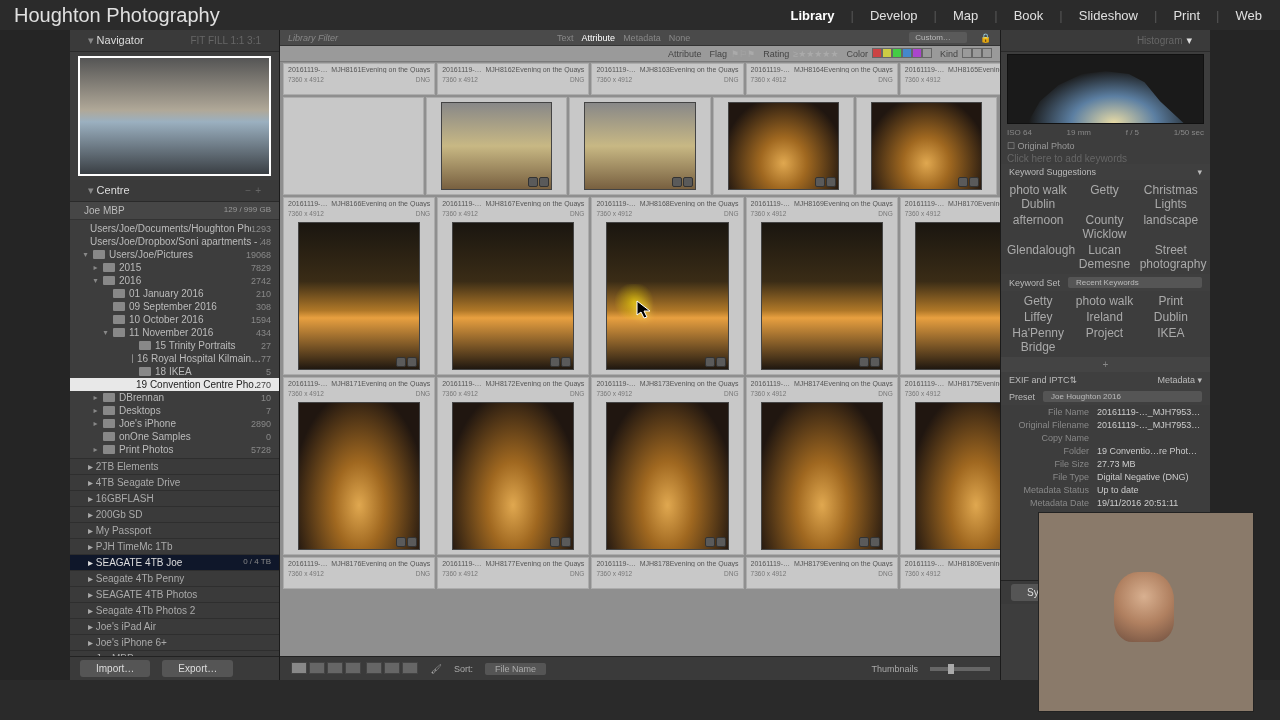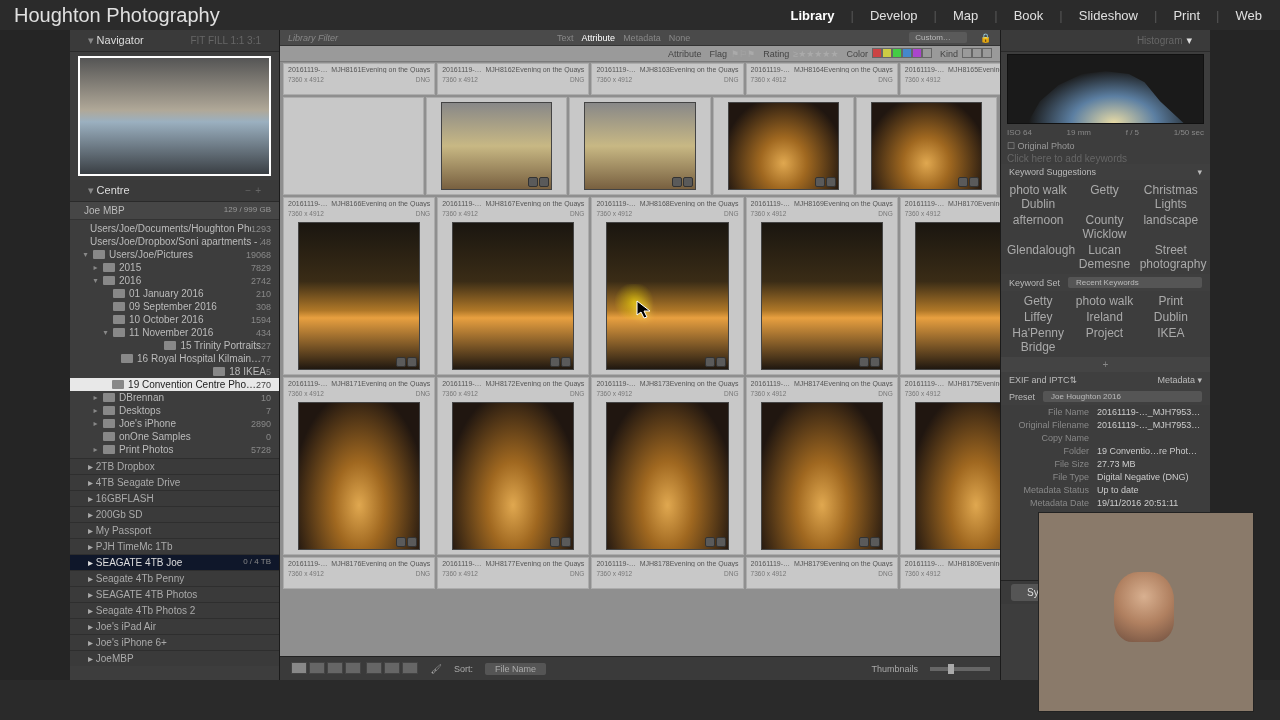--- a/index.html
+++ b/index.html
@@ -30,21 +30,21 @@
   .vol { display:flex; justify-content:space-between; padding:3px 8px 3px 14px; background:#464646; border-bottom:1px solid #333;}
   .vol .v { color:#999; font-size:8px;}
   .tree { padding: 2px 0;}
   .tn { display:flex; justify-content:space-between; align-items:center; padding:1px 8px 1px 4px; cursor:pointer; white-space:nowrap;}
   .tn .nm { display:flex; align-items:center; overflow:hidden; text-overflow:ellipsis;}
   .tn .nm .tw { display:inline-block; width:7px; font-size:8px; color:#888; text-align:center;}
   .tn .nm .ic { display:inline-block; width:12px; height:9px; background:#888; margin:0 4px; border-radius:1px; position:relative;}
   .tn .ct { color:#888; font-size:9px;}
   .tn.sel { background:#e8e8e8; color:#222;}
   .tn.sel .ct { color:#444;}
-  .L1 { padding-left:12px;} .L2 {padding-left:22px;} .L3{padding-left:32px;} .L4{padding-left:25px;justify-content:flex-end;}
+  .L1 { padding-left:12px;} .L2 {padding-left:22px;} .L3{padding-left:32px;} .L4{padding-left:58px;}
   .drow { display:flex; justify-content:space-between; padding:2px 8px 2px 18px; background:#3a3a3a; border-top:1px solid #2e2e2e; cursor:pointer; font-size:10px; color:#aaa;}
   .drow.sel { background:#0f172a; color:#ddd;}
   
   .lfilter { height:16px; background:#4a4a4a; display:flex; align-items:center; padding:0 8px; gap:14px; font-size:9px; color:#bbb; border-bottom:1px solid #333;}
   .lfilter .lab { font-style:italic; color:#888;}
   .lfilter .sp { flex:1;}
   .lfilter .tabs span { margin:0 4px; cursor:pointer; color:#ccc;}
   .lfilter .tabs span.dim { color:#888;}
   .lfilter .cust { background:#5a5a5a; padding:1px 16px 1px 6px; border-radius:2px; font-size:8px;}
   .lfilter .lock { color:#aa8;}
@@ -286,21 +286,21 @@
             <span class="nm">
               <span class="tw">▸</span>
               <span class="ic"></span>
               <span>Print Photos</span>
             </span>
             <span class="ct">5728</span>
           </div>
         </div>
       <div id="drives">
           <div class="drow">
-            <span>▸ 2TB Dropbox</span>
+            <span>▸ 2TB Elements</span>
             <span style="font-size:8px;color:#888"></span>
           </div>
           <div class="drow">
             <span>▸ 4TB Seagate Drive</span>
             <span style="font-size:8px;color:#888"></span>
           </div>
           <div class="drow">
             <span>▸ 16GBFLASH</span>
             <span style="font-size:8px;color:#888"></span>
           </div>
@@ -340,20 +340,24 @@
             <span>▸ Joe's iPhone 6+</span>
             <span style="font-size:8px;color:#888"></span>
           </div>
           <div class="drow">
             <span>▸ JoeMBP</span>
             <span style="font-size:8px;color:#888"></span>
           </div>
         </div>
     </div>
 
+    <div class="btmbar">
+      <span class="btn">Import…</span>
+      <span class="btn">Export…</span>
+    </div>
   </div>
 
   <div class="center">
     <div class="lfilter">
       <span class="lab">Library Filter</span>
       <span class="sp"></span>
       <span class="tabs" id="lftabs"><span class="dim">Text</span><span style="color: rgb(255, 255, 255);">Attribute</span><span class="dim">Metadata</span><span class="dim">None</span></span>
       <span class="sp"></span>
       <span class="cust">Custom…</span>
       <span class="lock">🔒</span>

